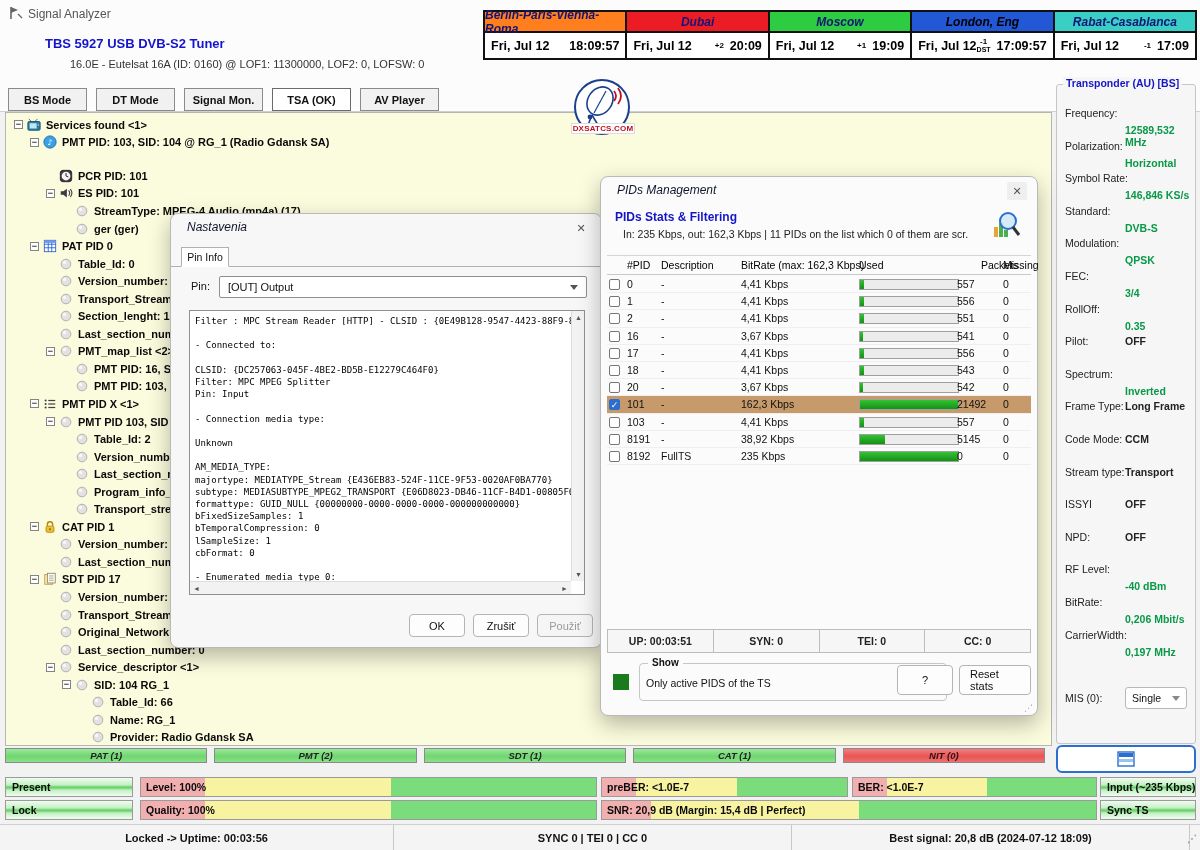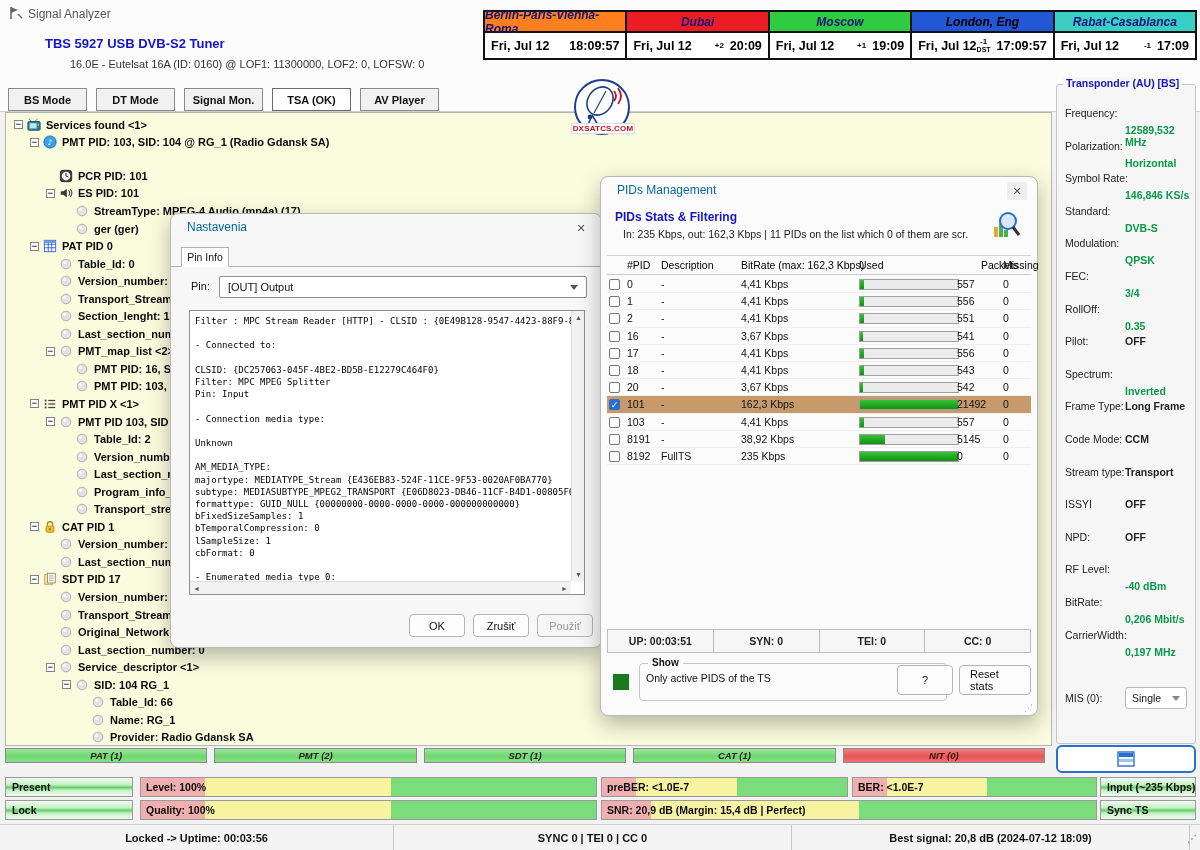--- a/index.html
+++ b/index.html
@@ -39,21 +39,21 @@
   .tree-ic { width:15px; height:14px; margin-right:4px; flex:none; display:inline-flex; }
   .tree-ic svg { width:14px; height:14px; }
 
   
   #logo { position:absolute; left:571px; top:79px; width:64px; height:66px; z-index:5; }
   #logo .circ { position:absolute; left:3px; top:0; width:56px; height:56px; border-radius:50%; background:#fff; border:2px solid #1a3f8f; }
   #logo .txt { position:absolute; left:0px; top:44px; width:64px; text-align:center; font-size:8px; font-weight:bold; color:#c01020; background:#fff; border:1px solid #ddd; letter-spacing:.2px; }
 
   
   .dlg { position:absolute; background:#f7f7f7; border:1px solid #b9b9b9; border-radius:8px; box-shadow:0 8px 22px rgba(0,0,0,.28); z-index:10; }
-  .dlg-title { position:absolute; left:0; top:0; right:0; height:26px; font-size:12px; color:#0369a1; display:flex; align-items:center; padding-left:16px; }
+  .dlg-title { position:absolute; left:0; top:0; right:0; height:26px; font-size:12px; color:#0f172a; display:flex; align-items:center; padding-left:16px;font-style:italic; }
   .dlg-x { position:absolute; right:10px; top:5px; width:20px; height:18px; text-align:center; font-size:11px; color:#555; line-height:18px; }
 
   #dlg-nast { left:170px; top:213px; width:432px; height:435px; }
   #nast-tab { position:absolute; left:10px; top:33px; width:48px; height:20px; background:#fff; border:1px solid #b0b0b0; border-bottom:1px solid #fff; font-size:10.5px; display:flex; align-items:center; justify-content:center; z-index:2;}
   #nast-tabline { position:absolute; left:0px; top:52px; width:432px; height:1px; background:#b0b0b0; }
   #nast-pin-label { position:absolute; left:20px; top:66px; font-size:11px; }
   #nast-pin-select { position:absolute; left:48px; top:62px; right:14px; height:22px; background:#fff; border:1px solid #8f8f8f; border-radius:2px; font-size:11px; display:flex; align-items:center; padding:0 8px; }
   #nast-pin-select .chev { margin-left:auto; }
   .chev { width:0; height:0; border-left:4px solid transparent; border-right:4px solid transparent; border-top:5px solid #555; }
   #nast-console { position:absolute; left:18px; top:96px; right:16px; bottom:52px; background:#fff; border:1px solid #8f8f8f; overflow:hidden; }
@@ -82,21 +82,21 @@
   .pid-check.on { background:#2a6fd0; border-color:#2a6fd0; color:#fff; font-size:9px; line-height:10px; text-align:center; }
   .used-track { position:absolute; left:252px; top:3px; width:100px; height:11px; background:#ececec; border:1px solid #9f9f9f; }
   .used-fill { height:100%; background:linear-gradient(180deg,#34c234,#149114); }
   #pids-stats { position:absolute; left:6px; right:6px; bottom:62px; height:24px; display:flex; border:1px solid #bdbdbd; background:#f6f6f6; }
   #pids-stats .cell { flex:1; border-right:1px solid #bdbdbd; display:flex; align-items:center; justify-content:center; font-size:10.5px; font-weight:bold; color:#222; }
   #pids-stats .cell:last-child { border-right:none; }
   #pids-showrow { position:absolute; left:6px; right:6px; bottom:12px; height:44px; }
   #pids-swatch { position:absolute; left:6px; top:15px; width:16px; height:16px; background:#1b7a1b; }
   #pids-fieldset { position:absolute; left:32px; top:4px; width:308px; height:38px; border:1px solid #c6c6c6; border-radius:4px; }
   #pids-fieldset .legend { position:absolute; left:8px; top:-7px; background:#fbfbfb; padding:0 4px; font-size:10px; font-weight:bold; }
-  #pids-show-select { position:absolute; left:6px; top:8px; right:8px; height:22px; display:flex; align-items:flex-start; font-size:10.5px; }
+  #pids-show-select { position:absolute; left:6px; top:8px; right:8px; height:22px; display:flex; align-items:center; font-size:10.5px; }
   #pids-show-select .chev { margin-left:auto; }
   #pids-help { position:absolute; right:78px; top:6px; width:28px; height:30px; }
   #pids-reset { position:absolute; right:0px; top:6px; width:72px; height:30px; }
   #pids-grip { position:absolute; right:4px; bottom:2px; font-size:9px; color:#999; }
 
   
   #tp-panel { position:absolute; left:1056px; top:84px; width:140px; height:660px; background:#f6f6f6; border:1px solid #c6c6c6; border-radius:3px; }
   #tp-title { position:absolute; left:6px; top:-8px; background:#f6f6f6; padding:0 3px; font-size:10.5px; font-weight:bold; color:#1515c8; }
   #tp-rows { position:absolute; left:0; top:14px; right:0; }
   .tp-row { position:relative; height:32.6px; font-size:10.5px; }

